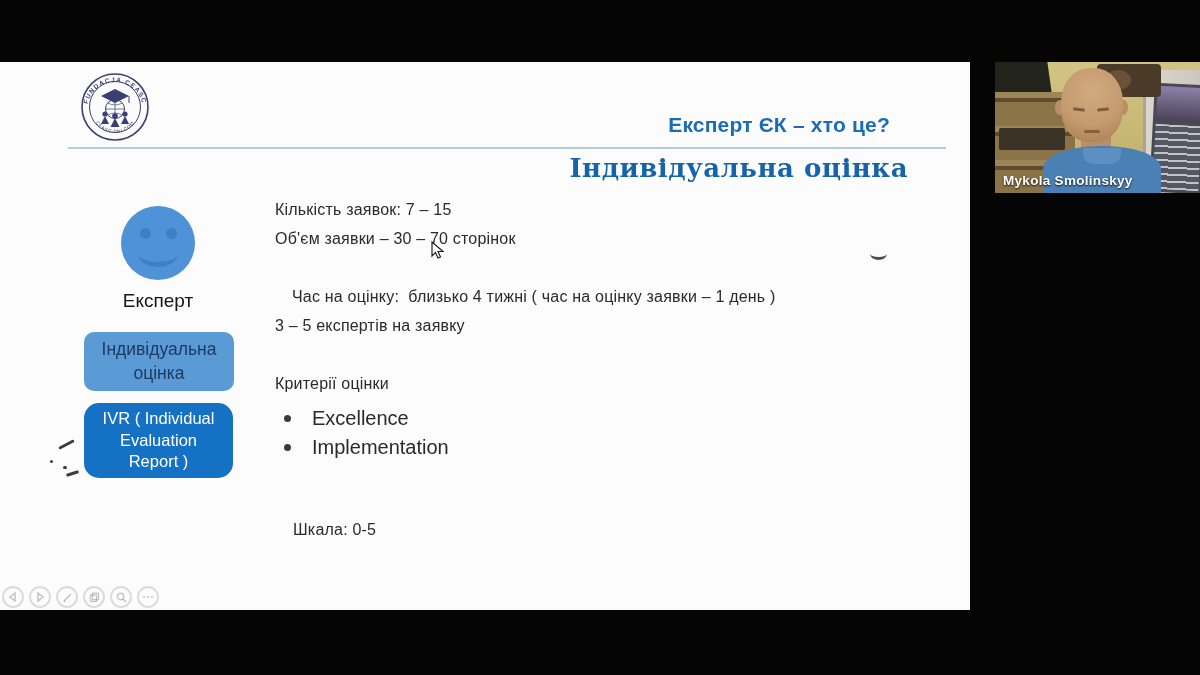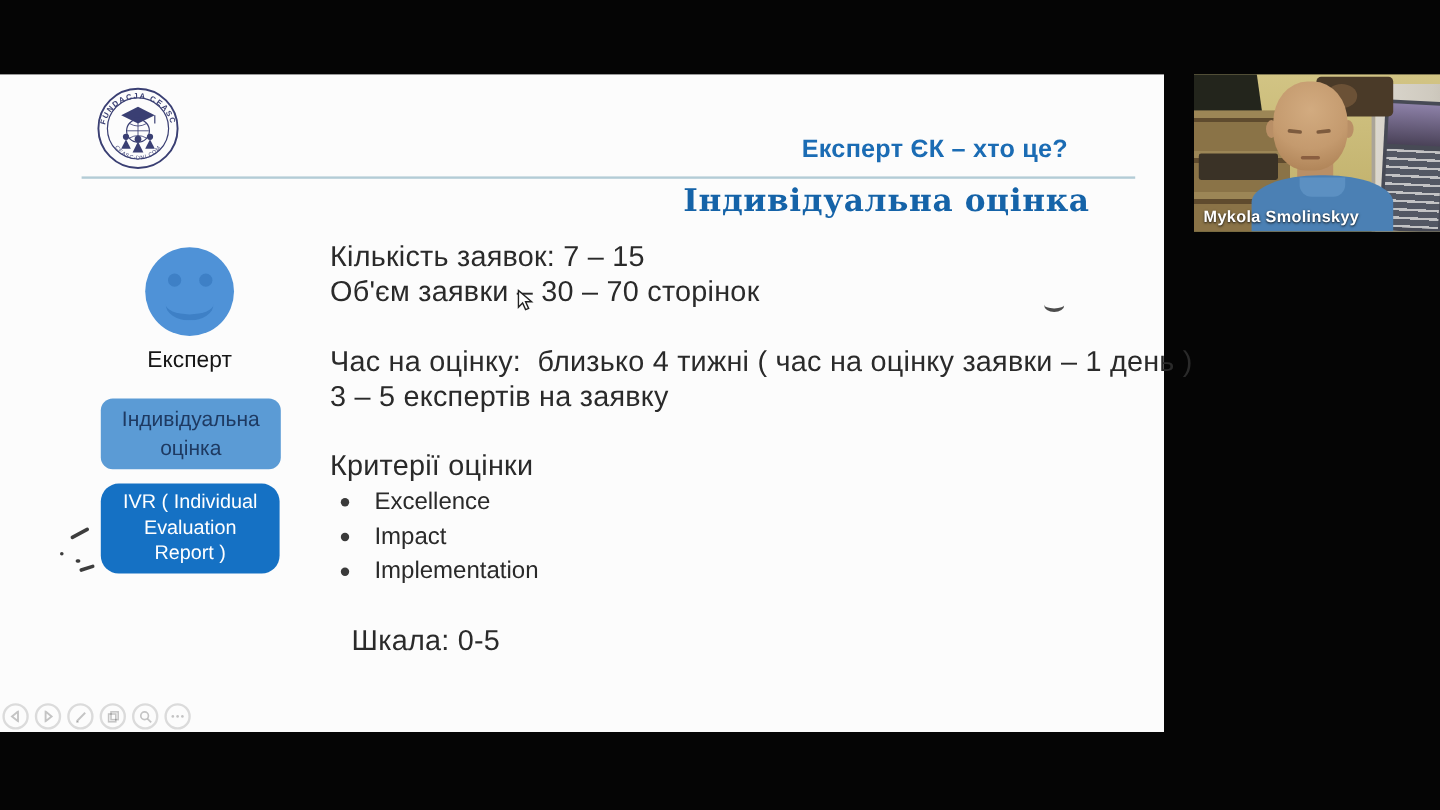--- a/index.html
+++ b/index.html
@@ -47,22 +47,22 @@
     display:flex;align-items:center;justify-content:center;line-height:1.32;}
   .badge.b1{
     top:270px;width:150px;height:59px;background:#5b9bd5;border-radius:10px;
     color:#1e3a62;font-size:17.5px;padding:4px 8px;
   }
   .badge.b2{
     top:341px;width:149px;height:75px;background:#1571c4;border-radius:15px;
     color:#ffffff;font-size:16.5px;padding:4px 14px;
   }
   
-  .tline{position:absolute;left:275px;font-size:24px;color:#2a2a2a;letter-spacing:.2px;white-space:pre;}
-  .t1{top:139px;} .t2{top:168px;} .t3{top:226px;} .t4{top:255px;} .t5{top:313px;}
+  .tline{position:absolute;left:275px;font-size:16px;color:#2a2a2a;letter-spacing:.2px;white-space:pre;}
+  .t1{top:139px;} .t2{top:168px;} .t3{top:226px;margin-left:17px;} .t4{top:255px;} .t5{top:313px;}
   .tscale{top:459px;margin-left:18px;}
   .bullets{position:absolute;left:282px;top:341px;margin:2px;padding:0;list-style:none;}
   .bullets li{
     font-size:20px;color:#2a2a2a;height:29px;line-height:26px;padding-left:28px;position:relative;
   }
   .bullets li::before{
     content:"";position:absolute;left:0;top:10px;width:7px;height:7px;border-radius:50%;background:#3a3a3a;
   }
   
   .mark{position:absolute;background:#3d3d3d;border-radius:2px;}
@@ -180,21 +180,20 @@
   <div class="badge b1">Індивідуальна оцінка</div>
   <div class="badge b2">IVR ( Individual Evaluation Report )</div>
 
   <div class="tline t1">Кількість заявок: 7 – 15</div>
   <div class="tline t2">Об'єм заявки – 30 – 70 сторінок</div>
   <div class="tline t3">Час на оцінку:  близько 4 тижні ( час на оцінку заявки – 1 день )</div>
   <div class="tline t4">3 – 5 експертів на заявку</div>
   <div class="tline t5">Критерії оцінки</div>
   <ul class="bullets">
     <li>Excellence</li>
-    <li>Impact</li>
     <li>Implementation</li>
   </ul>
   <div class="tline tscale">Шкала: 0-5</div>
 
   <div class="mark mk1"></div>
   <div class="mark mk2"></div>
   <div class="mark mk3"></div>
   <div class="mark mk4"></div>
   <div class="squiggle"></div>
 

